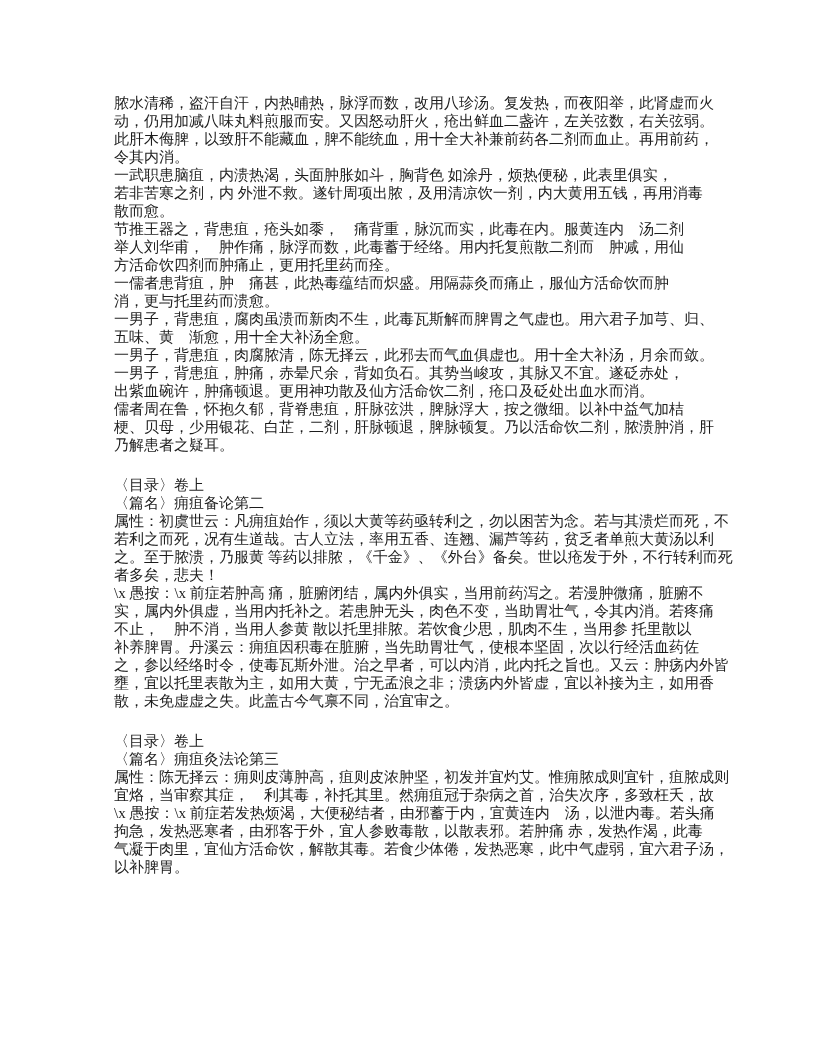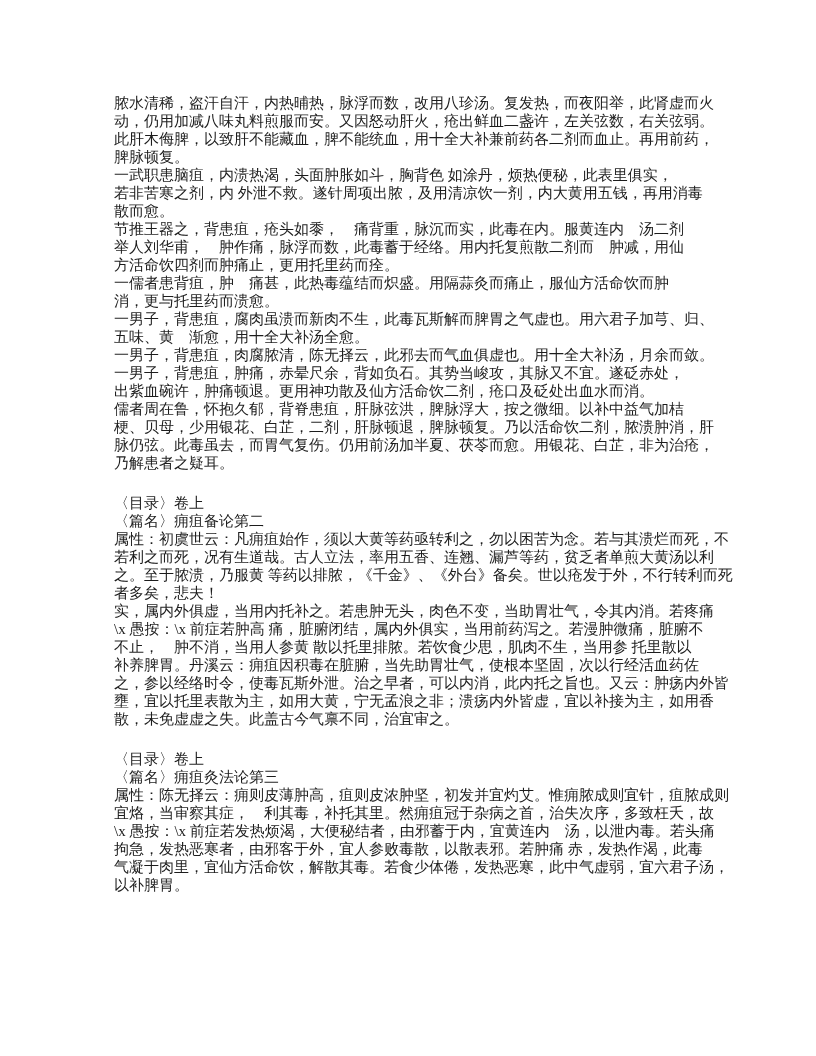--- a/index.html
+++ b/index.html
@@ -32,49 +32,48 @@
 </style>
 </head>
 <body>
 
 <div class="page" style="background: rgb(255, 255, 255);">
   <div class="text-block" style="color: rgb(28, 28, 28);">
       <div class="section">
         <div class="line">脓水清稀，盗汗自汗，内热晡热，脉浮而数，改用八珍汤。复发热，而夜阳举，此肾虚而火</div>
         <div class="line">动，仍用加减八味丸料煎服而安。又因怒动肝火，疮出鲜血二盏许，左关弦数，右关弦弱。</div>
         <div class="line">此肝木侮脾，以致肝不能藏血，脾不能统血，用十全大补兼前药各二剂而血止。再用前药，</div>
-        <div class="line">脾脉顿复。</div>
+        <div class="line">令其内消。</div>
         <div class="line">一武职患脑疽，内溃热渴，头面肿胀如斗，胸背色 如涂丹，烦热便秘，此表里俱实，</div>
         <div class="line">若非苦寒之剂，内 外泄不救。遂针周项出脓，及用清凉饮一剂，内大黄用五钱，再用消毒</div>
         <div class="line">散而愈。</div>
         <div class="line">节推王器之，背患疽，疮头如黍，　痛背重，脉沉而实，此毒在内。服黄连内　汤二剂</div>
         <div class="line">举人刘华甫，　肿作痛，脉浮而数，此毒蓄于经络。用内托复煎散二剂而　肿减，用仙</div>
         <div class="line">方活命饮四剂而肿痛止，更用托里药而痊。</div>
         <div class="line">一儒者患背疽，肿　痛甚，此热毒蕴结而炽盛。用隔蒜灸而痛止，服仙方活命饮而肿</div>
         <div class="line">消，更与托里药而溃愈。</div>
         <div class="line">一男子，背患疽，腐肉虽溃而新肉不生，此毒瓦斯解而脾胃之气虚也。用六君子加芎、归、</div>
         <div class="line">五味、黄　渐愈，用十全大补汤全愈。</div>
         <div class="line">一男子，背患疽，肉腐脓清，陈无择云，此邪去而气血俱虚也。用十全大补汤，月余而敛。</div>
         <div class="line">一男子，背患疽，肿痛，赤晕尺余，背如负石。其势当峻攻，其脉又不宜。遂砭赤处，</div>
         <div class="line">出紫血碗许，肿痛顿退。更用神功散及仙方活命饮二剂，疮口及砭处出血水而消。</div>
         <div class="line">儒者周在鲁，怀抱久郁，背脊患疽，肝脉弦洪，脾脉浮大，按之微细。以补中益气加桔</div>
         <div class="line">梗、贝母，少用银花、白芷，二剂，肝脉顿退，脾脉顿复。乃以活命饮二剂，脓溃肿消，肝</div>
-        <div class="line">脉仍弦。此毒虽去，而胃气复伤。仍用前汤加半夏、茯苓而愈。用银花、白芷，非为治疮，</div>
         <div class="line">乃解患者之疑耳。</div>
       </div>
       <div class="section-gap"></div>
       <div class="section">
         <div class="line">〈目录〉卷上</div>
         <div class="line">〈篇名〉痈疽备论第二</div>
         <div class="line">属性：初虞世云：凡痈疽始作，须以大黄等药亟转利之，勿以困苦为念。若与其溃烂而死，不</div>
         <div class="line">若利之而死，况有生道哉。古人立法，率用五香、连翘、漏芦等药，贫乏者单煎大黄汤以利</div>
         <div class="line">之。至于脓溃，乃服黄 等药以排脓，《千金》、《外台》备矣。世以疮发于外，不行转利而死</div>
         <div class="line">者多矣，悲夫！</div>
+        <div class="line">\x 愚按：\x 前症若肿高 痛，脏腑闭结，属内外俱实，当用前药泻之。若漫肿微痛，脏腑不</div>
         <div class="line">实，属内外俱虚，当用内托补之。若患肿无头，肉色不变，当助胃壮气，令其内消。若疼痛</div>
-        <div class="line">\x 愚按：\x 前症若肿高 痛，脏腑闭结，属内外俱实，当用前药泻之。若漫肿微痛，脏腑不</div>
         <div class="line">不止，　肿不消，当用人参黄 散以托里排脓。若饮食少思，肌肉不生，当用参 托里散以</div>
         <div class="line">补养脾胃。丹溪云：痈疽因积毒在脏腑，当先助胃壮气，使根本坚固，次以行经活血药佐</div>
         <div class="line">之，参以经络时令，使毒瓦斯外泄。治之早者，可以内消，此内托之旨也。又云：肿疡内外皆</div>
         <div class="line">壅，宜以托里表散为主，如用大黄，宁无孟浪之非；溃疡内外皆虚，宜以补接为主，如用香</div>
         <div class="line">散，未免虚虚之失。此盖古今气禀不同，治宜审之。</div>
       </div>
       <div class="section-gap"></div>
       <div class="section">
         <div class="line">〈目录〉卷上</div>
         <div class="line">〈篇名〉痈疽灸法论第三</div>

